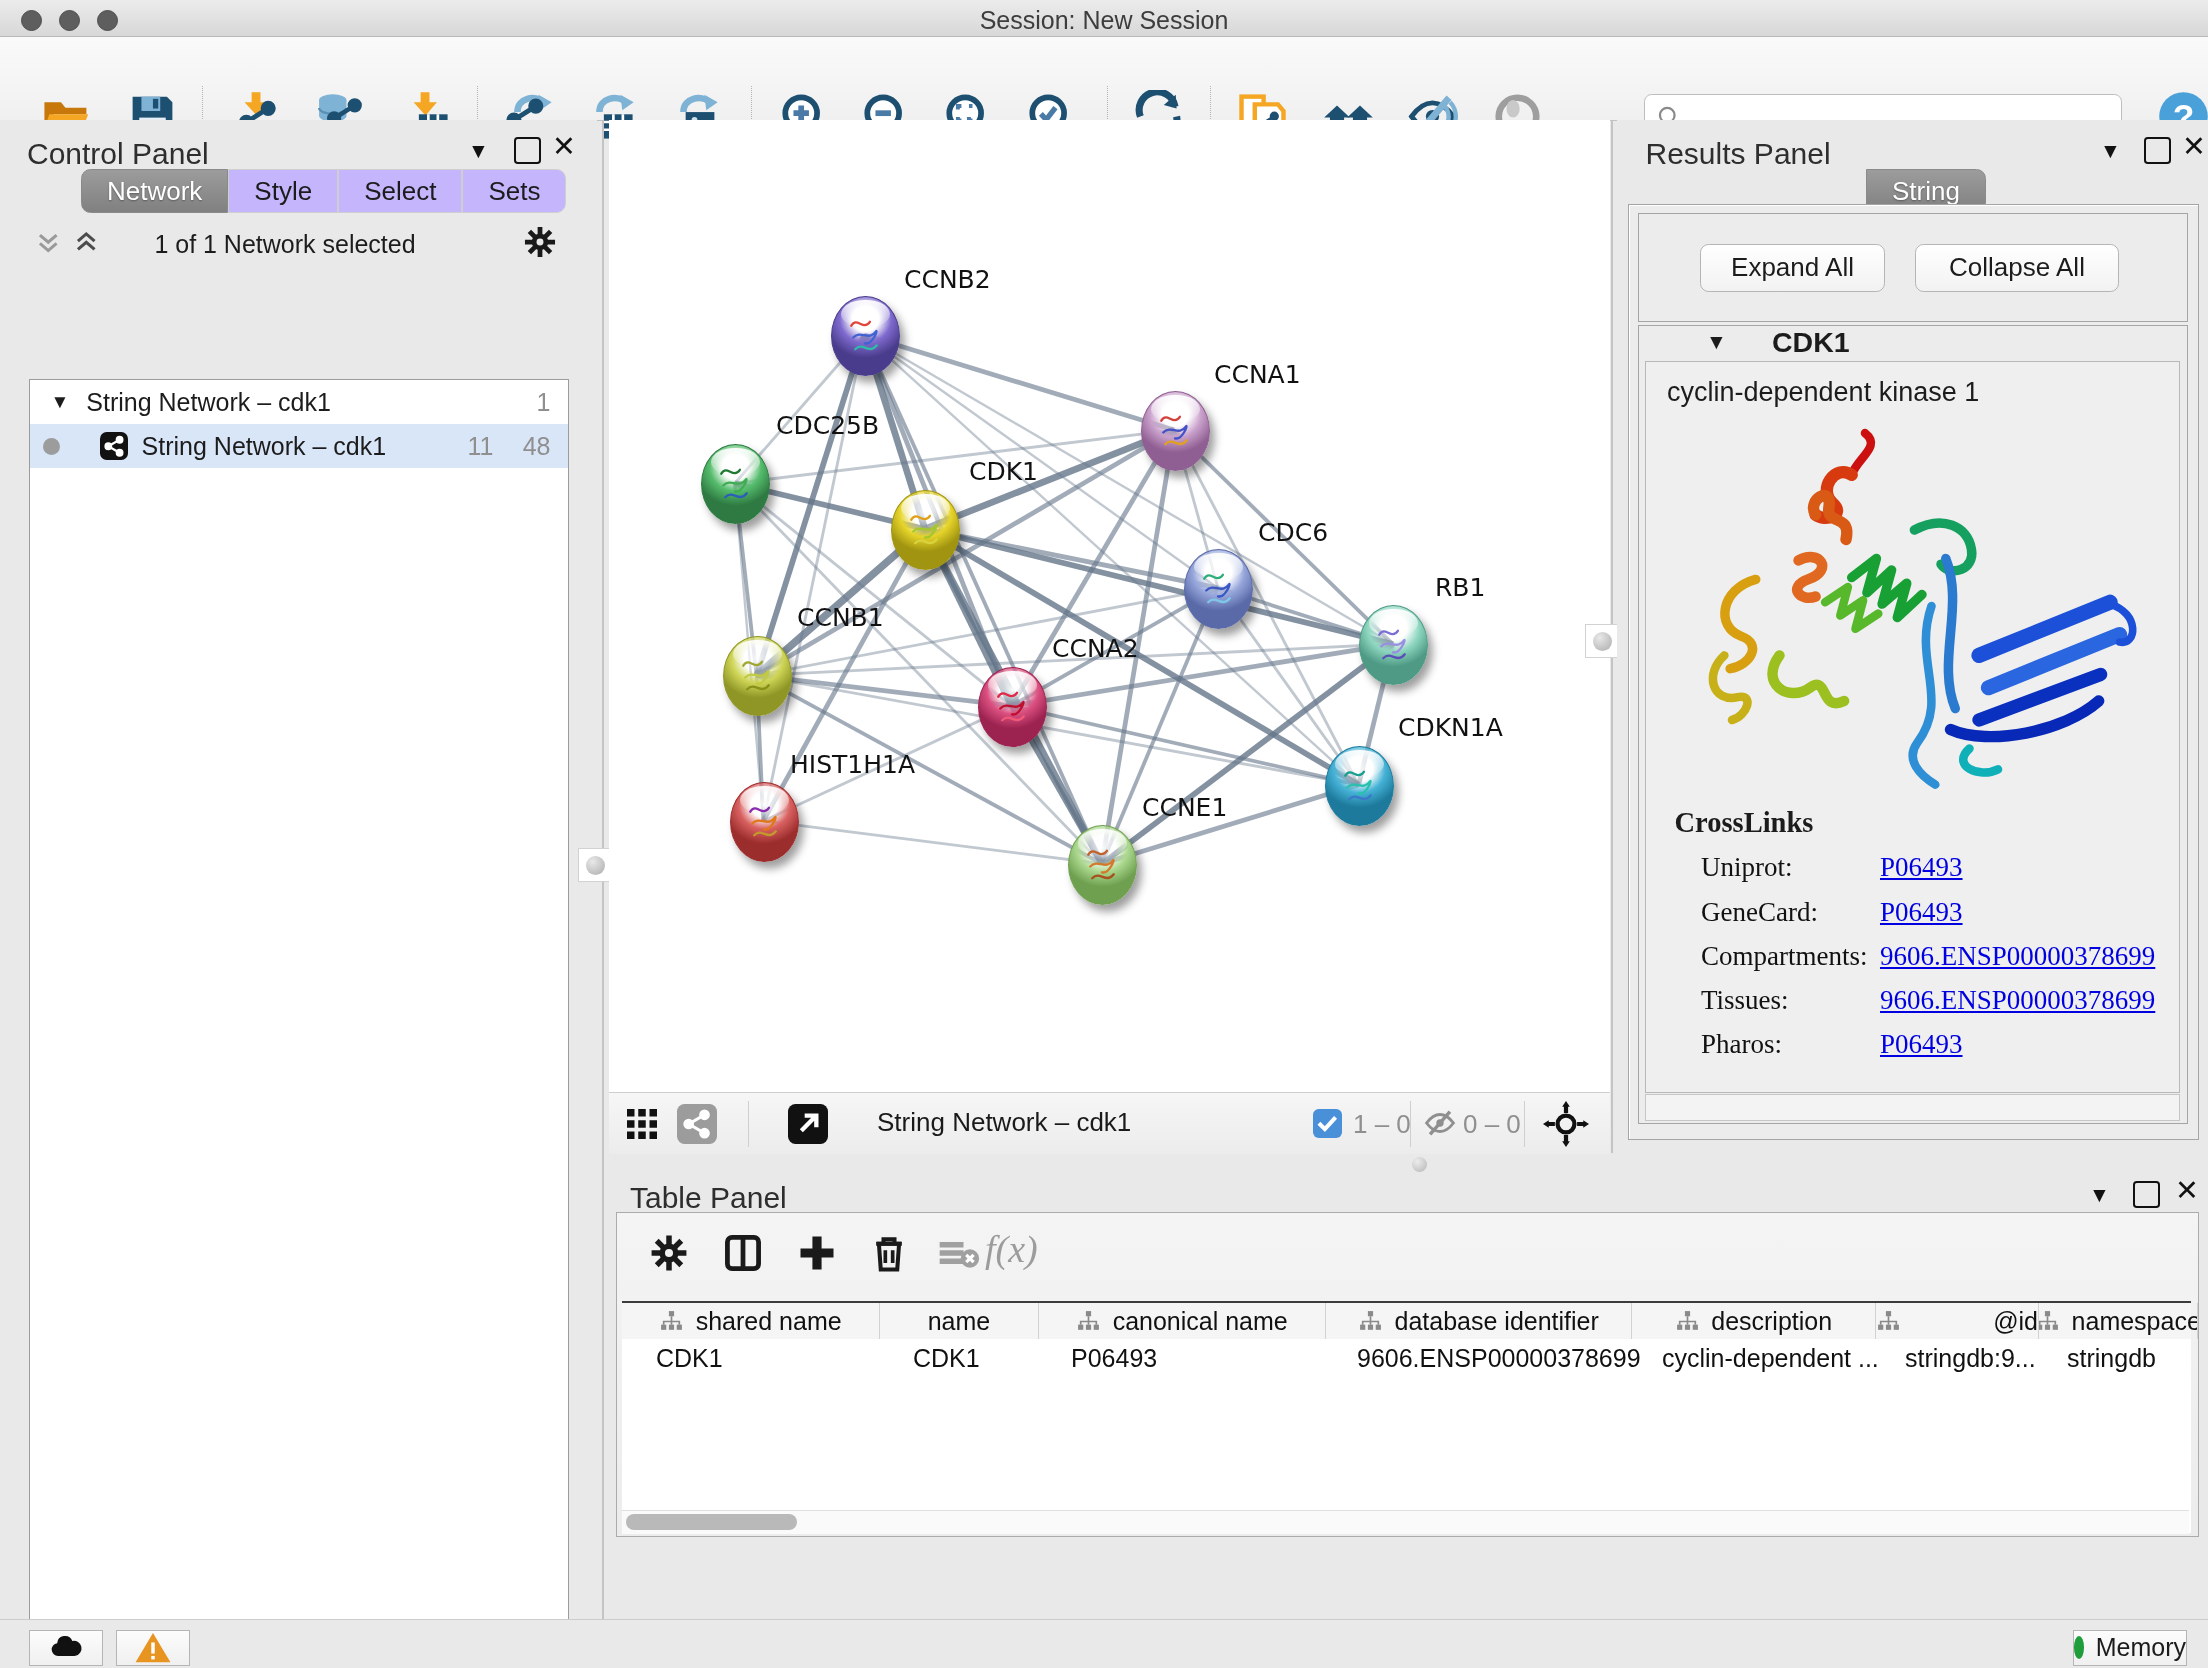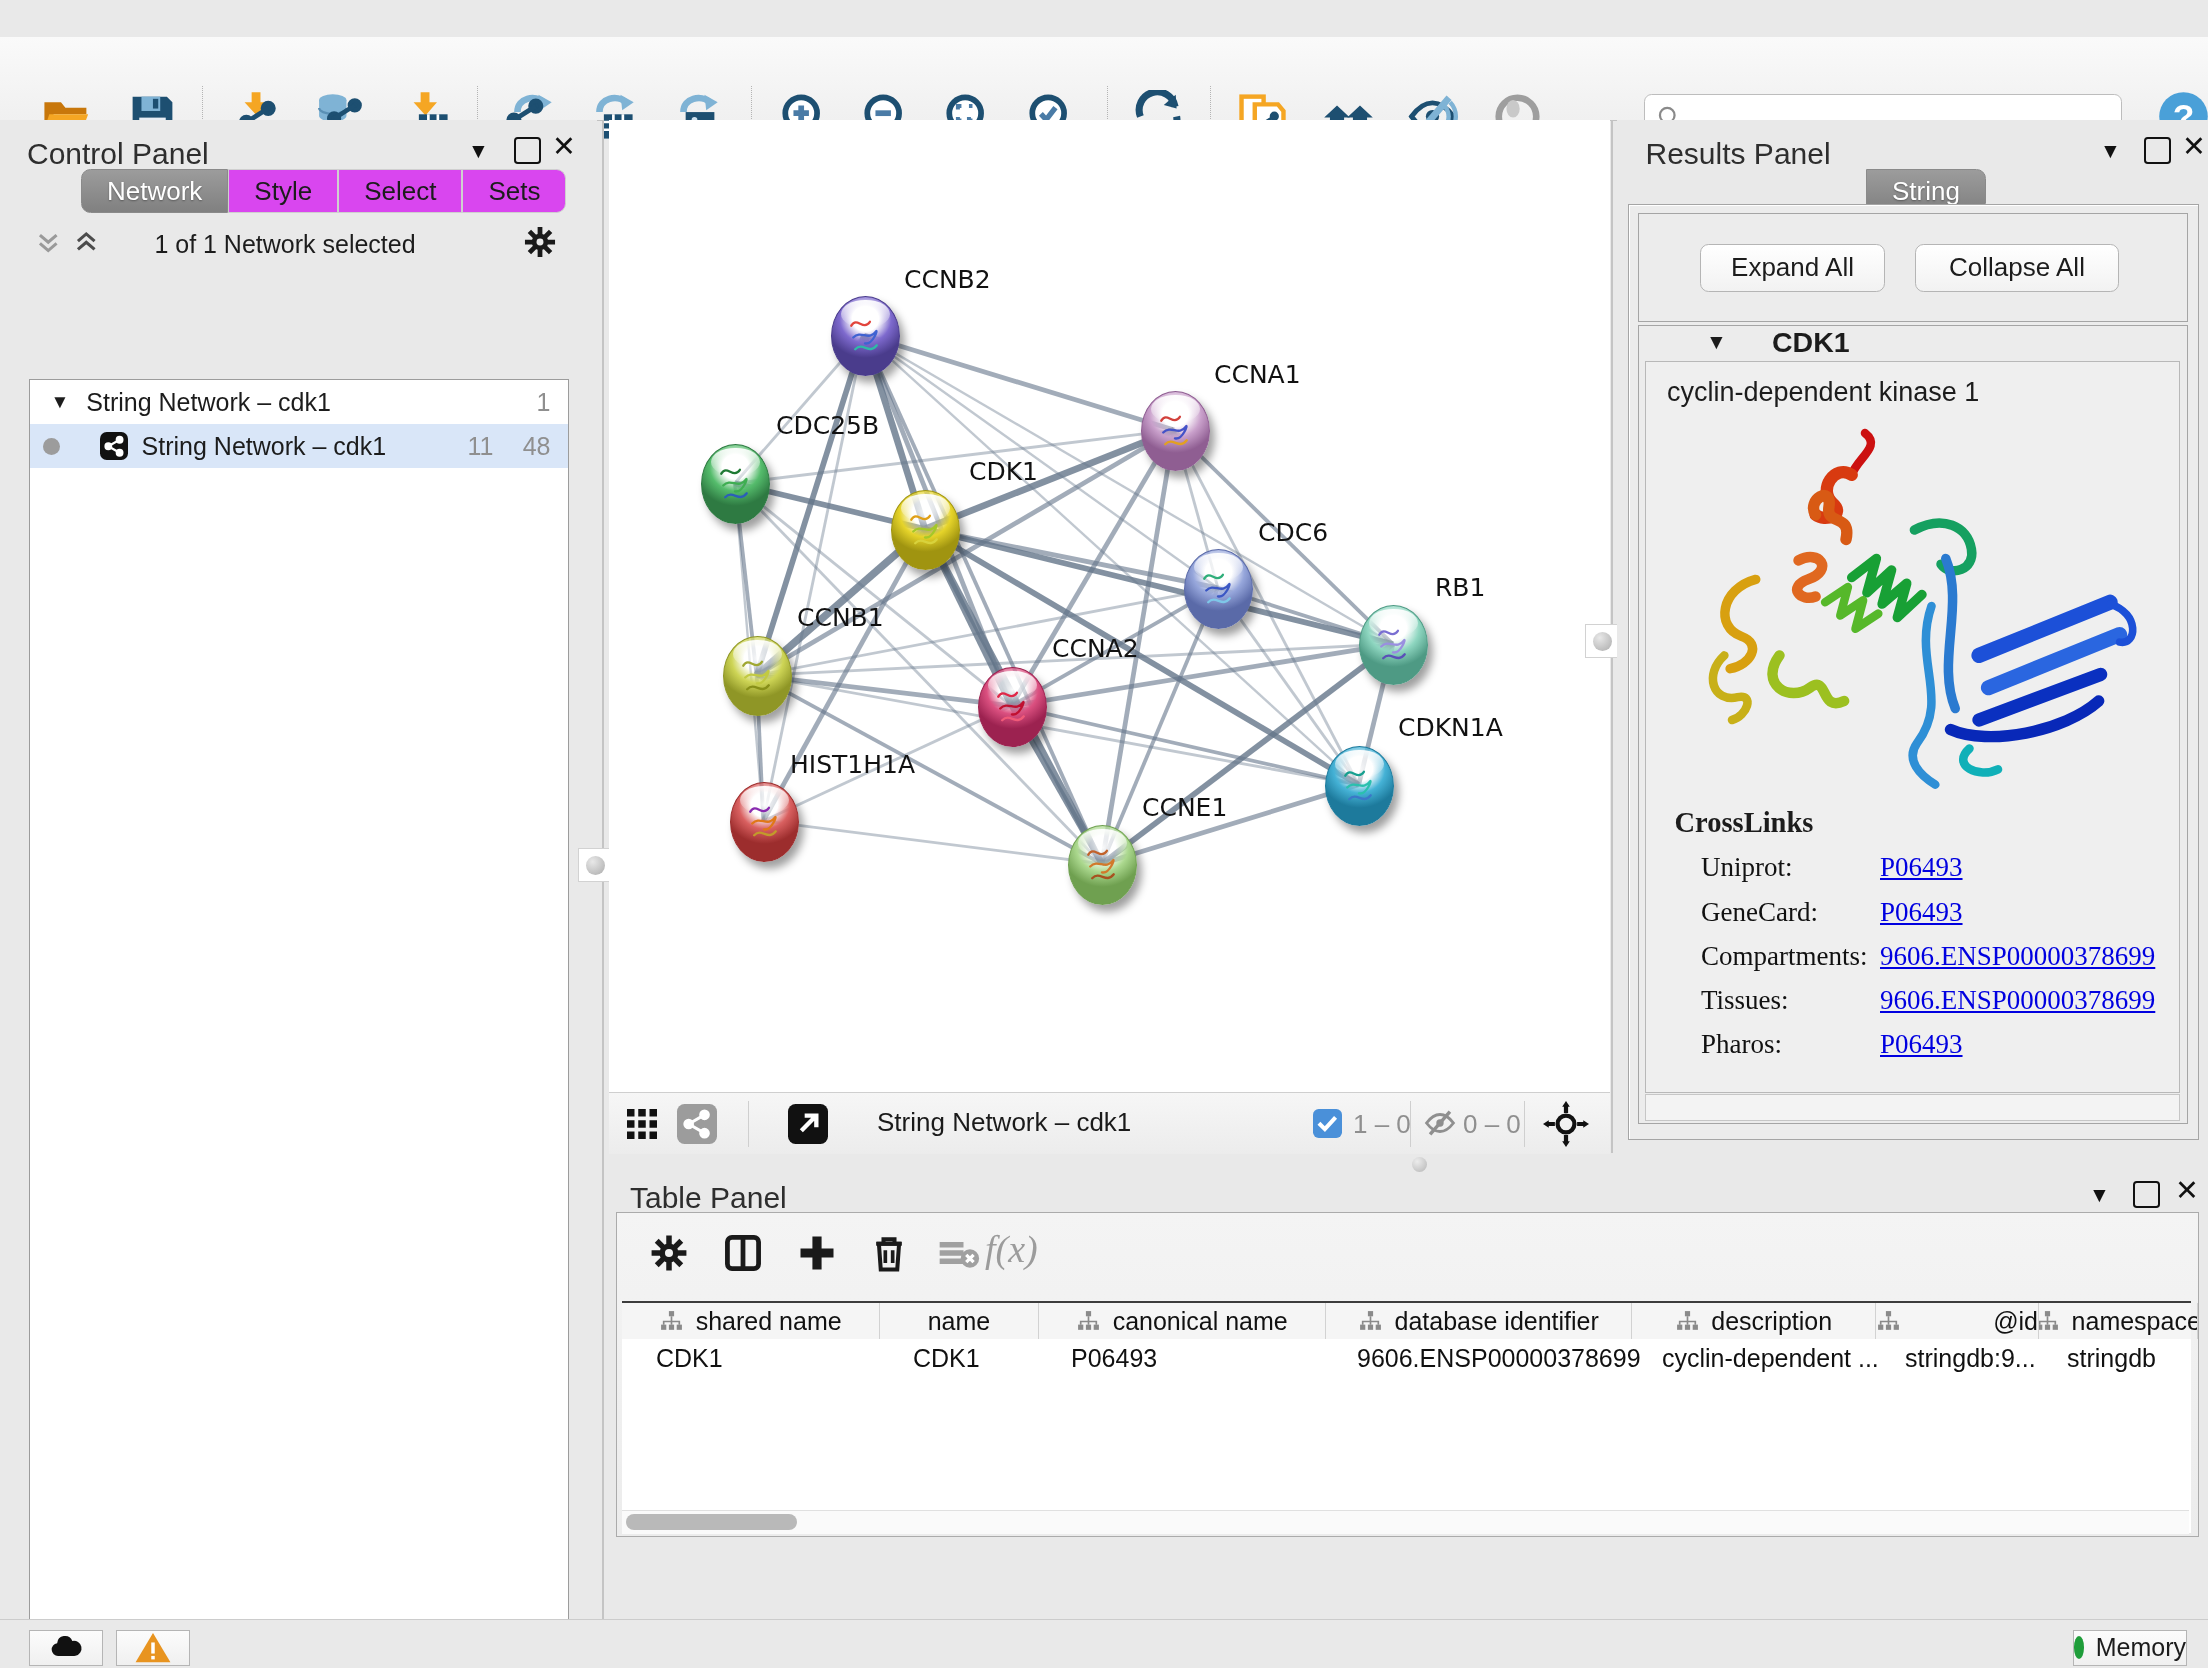--- a/index.html
+++ b/index.html
@@ -25,21 +25,21 @@
   #search-box svg{position:absolute;left:11.4px;top:8.6px;width:27px;height:27px;}
   #search-input{position:absolute;left:46px;top:3.8px;width:418px;height:34px;border:none;outline:none;
     font-size:23px;background:transparent;}
   
   .panel-title{font-size:30px;color:#2e2e2e;}
   .hdr-caret{font-size:21px;color:#111;cursor:pointer;}
   .hdr-float{width:23px;height:23px;border:2.9px solid #111;border-radius:3.8px;cursor:pointer;}
   .hdr-close{font-size:28.5px;font-weight:bold;color:#111;cursor:pointer;line-height:23px;}
   
   .tabbar{position:absolute;display:flex;}
-  .tab{height:42px;line-height:42px;padding:0 25px;font-size:26px;background:#d946ef;
+  .tab{height:42px;line-height:42px;padding:0 25px;font-size:26px;background:#c4b5fd;
     border:1px solid #cfcfcf;color:#1c1c1c;cursor:pointer;}
   .tab.first{border-radius:9.5px 0 0 9.5px;}
   .tab.last{border-radius:0 9.5px 9.5px 0;}
   .tab.active{background:linear-gradient(#9c9c9c,#808080);color:#fff;border-color:#8a8a8a;
     text-shadow:0 1px 1.9px rgba(0,0,0,.35);}
   
   #cp-list{left:28.5px;top:259px;width:538px;height:1326px;background:#fff;border:1px solid #9c9c9c;}
   .tree-row{position:relative;height:44px;font-size:25px;display:flex;align-items:center;}
   .tree-row .cnt{position:absolute;color:#8f8f8f;}
   #cp-row2{background:#d9e6f8;}
@@ -98,20 +98,26 @@
   .sbtn{position:absolute;top:9.5px;height:34px;background:linear-gradient(#fcfcfc,#f0f0f0);
     border:1.9px solid #b5b5b5;cursor:pointer;display:flex;align-items:center;justify-content:center;gap:11.4px;}
   #memory-btn{right:21px;width:112px;font-size:25px;}
   .dot-green{width:23px;height:23px;border-radius:50%;background:#1f9d3a;}
 </style>
 </head>
 <body>
 
 <div id="app">
 
+  <div class="abs" id="titlebar">
+    <span class="traffic" style="left:21px"></span>
+    <span class="traffic" style="left:59px"></span>
+    <span class="traffic" style="left:97px"></span>
+    <div id="win-title">Session: New Session</div>
+  </div>
 
   <div class="abs" id="toolbar">
     <span class="tbicon" style="left:40px"><svg viewBox="0 0 24 24">
           <path d="M2 5.5h7.5l2 2.5H21v3H6.2L3 19.5H2z" fill="#c8770b"></path>
           <path d="M4.2 11h17.6L18.6 19.5H1.4z" fill="#f5a623"></path>
         </svg></span>
     <span class="tbicon" style="left:126px"><svg viewBox="0 0 24 24">
           <path d="M3 3h15.5L21 5.5V21H3z" fill="#1d4f71"></path>
           <rect x="7" y="3" width="8.5" height="6.5" fill="#7fb3d5"></rect>
           <rect x="12.2" y="4" width="2.4" height="4.4" fill="#1d4f71"></rect>

